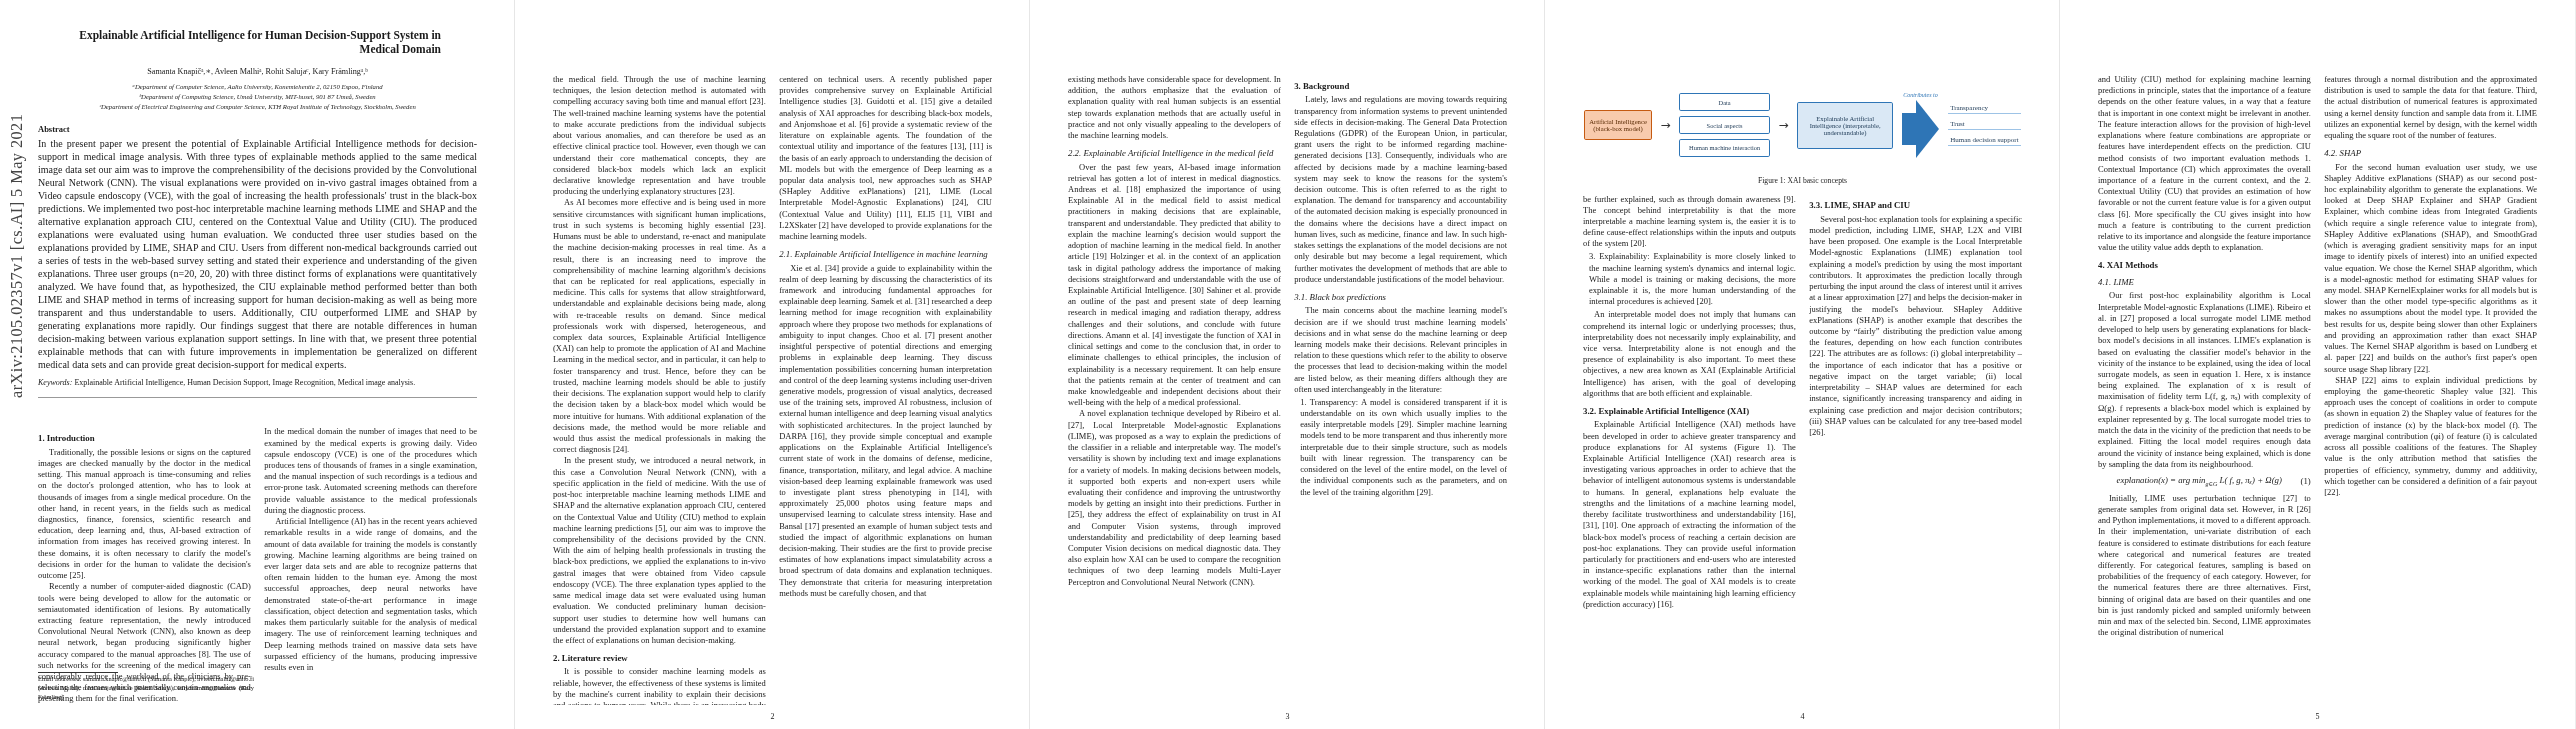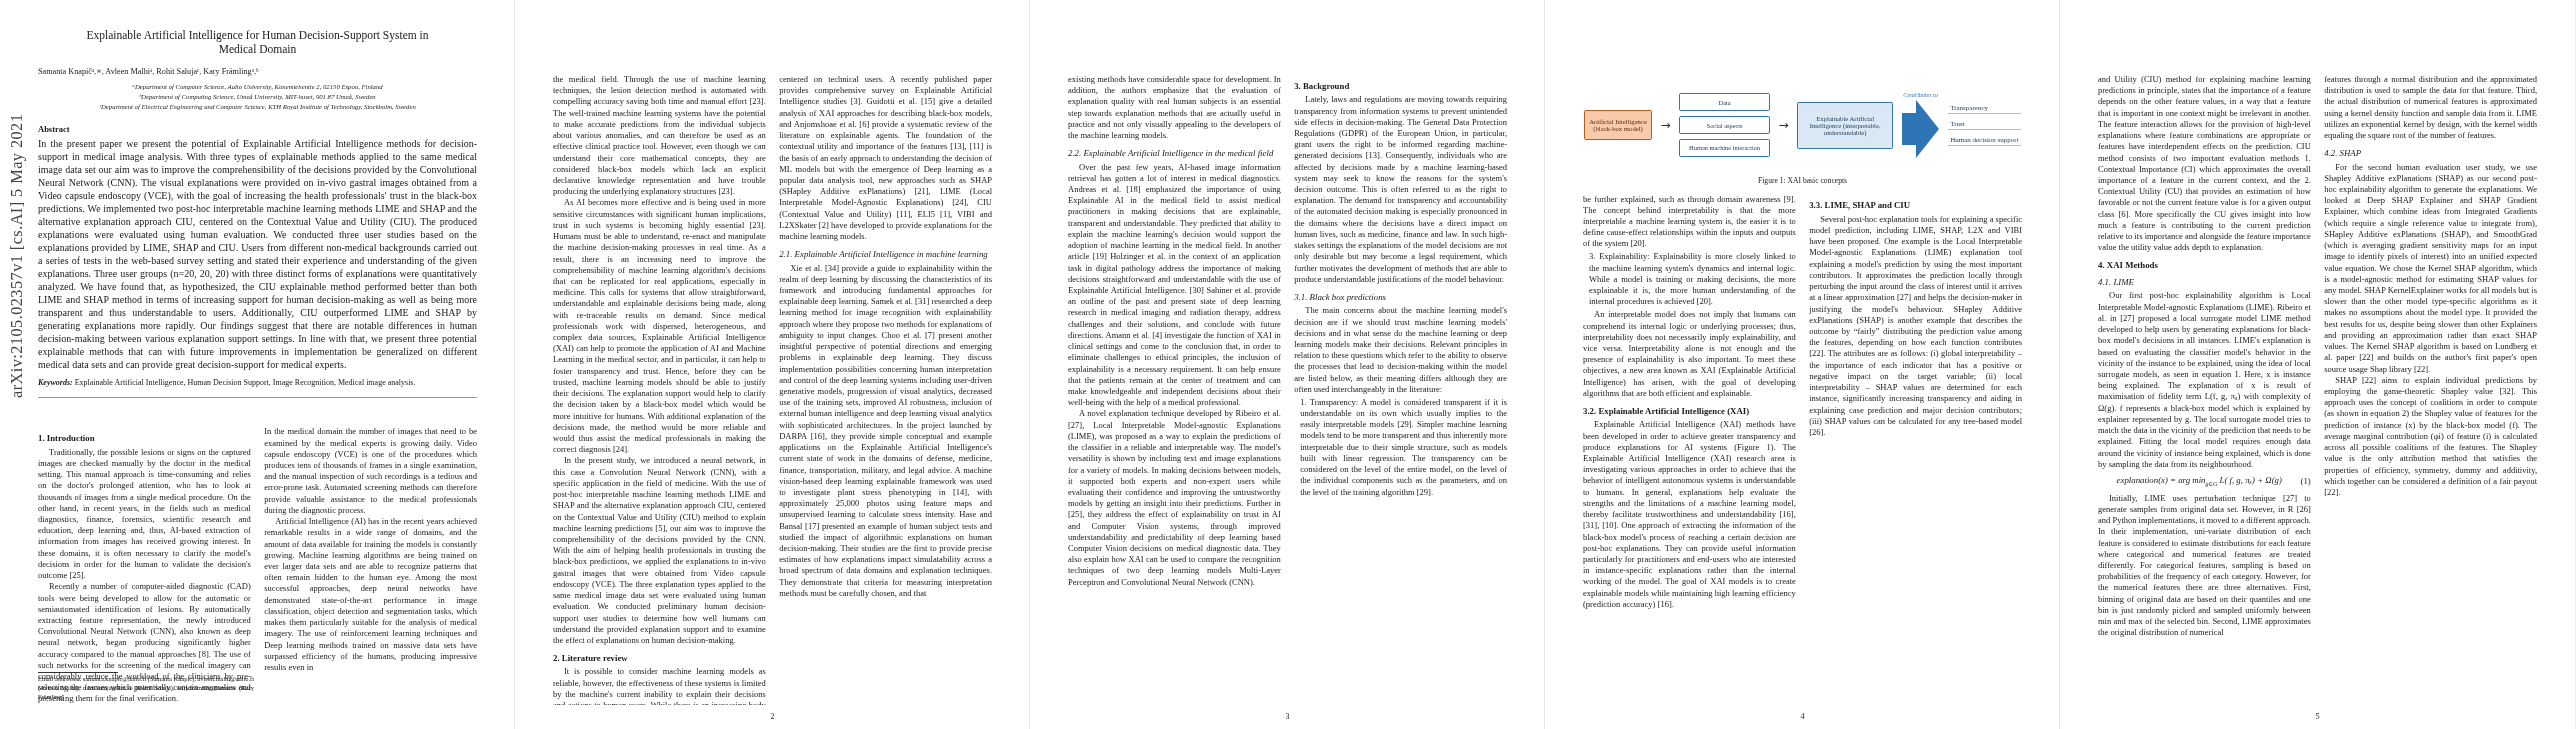--- a/index.html
+++ b/index.html
@@ -13,27 +13,27 @@
 
   
   .arxiv-stamp {
     position:absolute; left:7.3px; top:33px; height:365px;
     writing-mode:vertical-rl; transform:rotate(180deg);
     font-size:16.4px; color:#454545; letter-spacing:0.4px; white-space:nowrap;
     font-family:"Liberation Serif","DejaVu Serif",serif;
   }
 
   
-  .title { font-size:11.5px; font-weight:normal; text-align:center; max-width:367px; margin:0 auto 9.7px auto; line-height:1.25; }
-  .authors { font-size:8.2px; margin-bottom:6px; }
+  .title { font-size:11.5px; font-weight:bold; text-align:right; max-width:367px; margin:0 auto 9.7px auto; line-height:1.25; }
+  .authors { text-align:center; font-size:8.2px; margin-bottom:6px; }
   .affils { text-align:center; font-style:italic; font-size:6.7px; line-height:1.45; color:#222; margin-bottom:12px; }
   .abs-label { font-weight:bold; font-size:8.5px; margin:3.6px 0 3.6px 0; }
   .abs-text { font-size:10px; line-height:1.3; text-align:justify; }
   .keywords { font-size:8px; line-height:1.3; text-align:justify; margin-top:7.3px; }
-  .kw-label { font-style:italic;font-weight:bold; }
+  .kw-label { font-style:italic; }
   .front-rule { border:none; border-top:0.3px solid #999; margin:8.5px 0 7.3px 0; }
 
   
   .cols { display:flex; gap:13.4px; overflow:hidden; }
   .col { flex:1; overflow:hidden; }
   .cols.fill { height:100%; }
   .cols.p1 { height:286px;margin-top:28px; }
   .cols.under-fig { height:calc(100% - 132px); }
 
   

